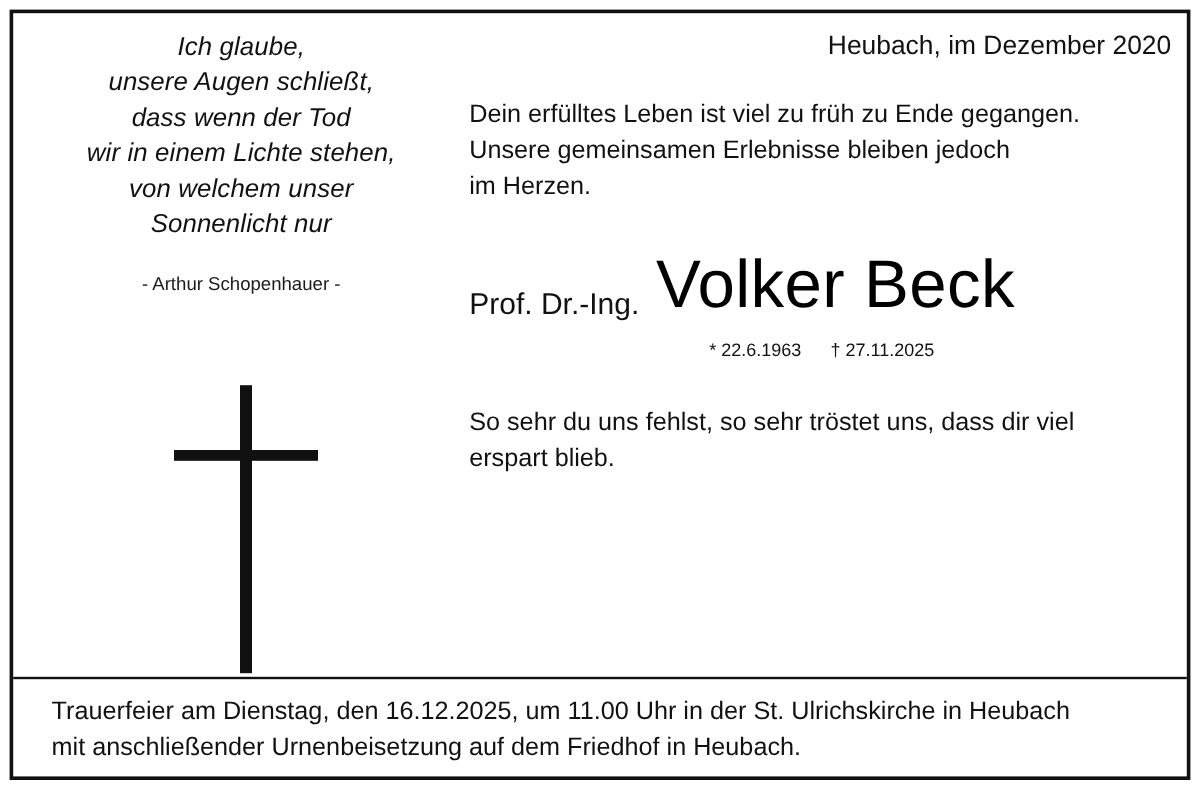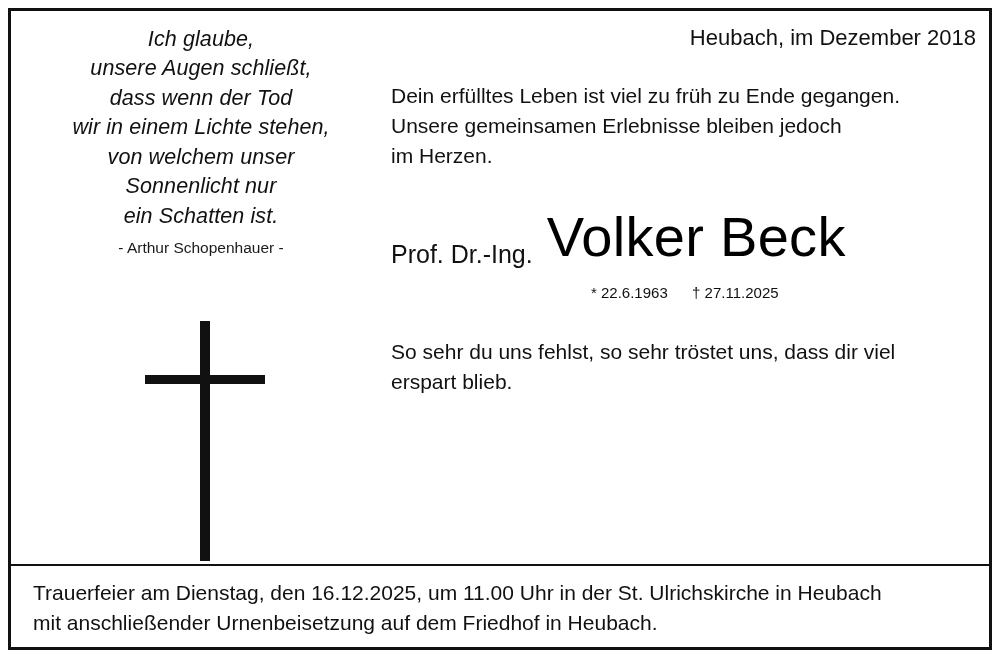--- a/index.html
+++ b/index.html
@@ -43,21 +43,21 @@
     font-size: 21.5px;
     line-height: 1.37;
     color: #111111;
     letter-spacing: 0.1px;
   }
   .poem-line {
     display: block;
     white-space: nowrap;
   }
   .poem-author {
-    margin-top: 8px;
+    margin-top: 27px;
     font-size: 15.5px;
     color: #1a1a1a;
     font-style: normal;
   }
 
   
   .cross-wrap {
     position: absolute;
     left: 20px;
     top: 300px;
@@ -155,48 +155,47 @@
   }
   .footer {
     position: absolute;
     left: 22px;
     top: 567px;
     width: 945px;
     font-size: 21px;
     line-height: 1.42;
     color: #111111;
   }
-  .footer .ln { display: block; white-space: nowrap; }
+  .footer .ln { display: block; white-space: nowrap; margin-left: 10px; }
 </style>
 </head>
 <body>
 
 <div id="page">
   <div class="obituary-frame">
 
     <div class="left-col">
       <div class="poem">
         <span class="poem-line">Ich glaube,</span>
         <span class="poem-line">unsere Augen schließt,</span>
         <span class="poem-line">dass wenn der Tod</span>
         <span class="poem-line">wir in einem Lichte stehen,</span>
         <span class="poem-line">von welchem unser</span>
         <span class="poem-line">Sonnenlicht nur</span>
-        <span class="poem-line">ein Schatten ist.</span>
       </div>
       <div class="poem-author">- Arthur Schopenhauer -</div>
     </div>
 
     <div class="cross-wrap">
       <div class="cross-vert"></div>
       <div class="cross-horiz"></div>
     </div>
 
     <div class="right-col">
-      <div class="place-date">Heubach, im Dezember 2018</div>
+      <div class="place-date">Heubach, im Dezember 2020</div>
 
       <div class="intro">
         <span class="ln">Dein erfülltes Leben ist viel zu früh zu Ende gegangen.</span>
         <span class="ln">Unsere gemeinsamen Erlebnisse bleiben jedoch</span>
         <span class="ln">im Herzen.</span>
       </div>
 
       <div class="name-block">
         <span class="name-title">Prof. Dr.-Ing.</span>
         <span class="name-main">Volker Beck</span>

